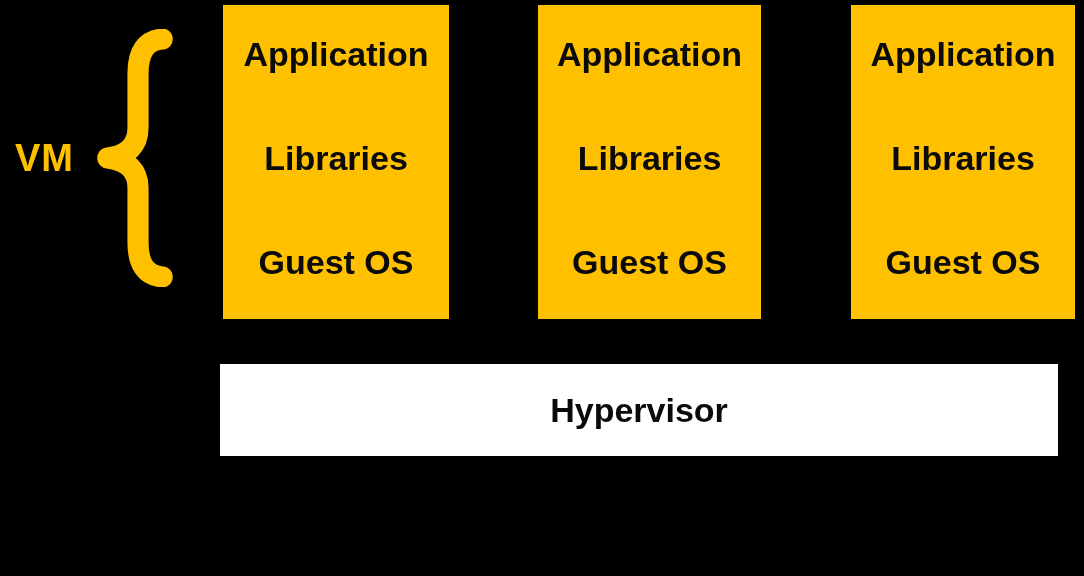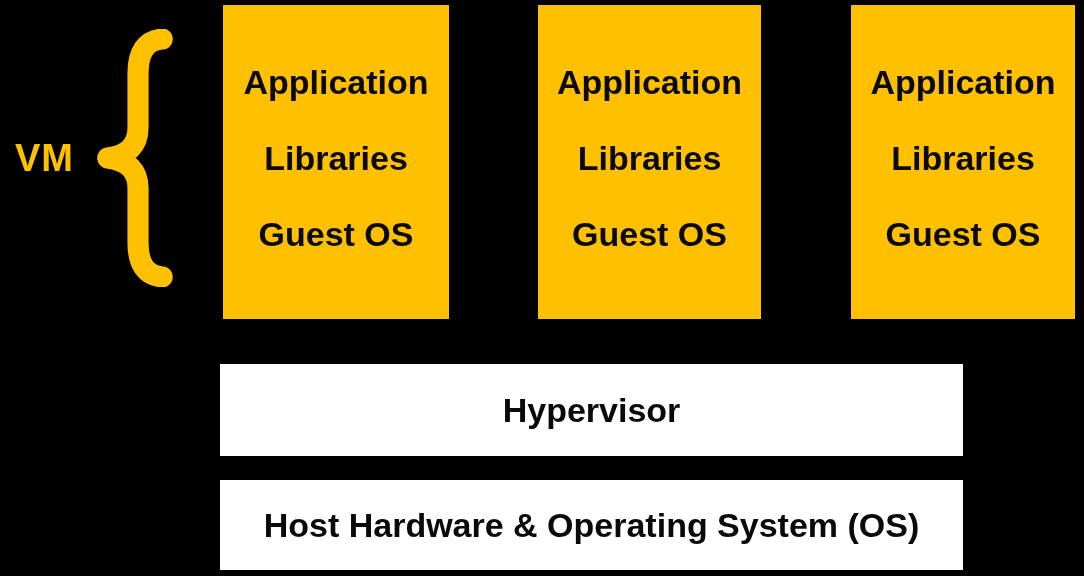--- a/index.html
+++ b/index.html
@@ -43,40 +43,40 @@
   
   .vm-box {
     position: absolute;
     top: 5px;
     height: 314px;
     background: var(--vm-box-fill, #FFC000);
     display: flex;
     flex-direction: column;
     align-items: center;
     justify-content: center;
-    gap: 42px;
+    gap: 70px;
     padding-bottom: 8px;
     box-sizing: border-box;
   }
   .vm-box-1 { left: 223px; width: 226px; }
   .vm-box-2 { left: 538px; width: 223px; }
   .vm-box-3 { left: 851px; width: 224px; }
   .vm-box-line {
     font-size: 34px;
     font-weight: 700;
     color: var(--text, #0a0a0a);
     line-height: 34px;
     white-space: nowrap;
   }
 
   
   .layer {
     position: absolute;
     left: 220px;
-    width: 743px;
+    width: 838px;
     background: var(--layer-fill, #FFFFFF);
     display: flex;
     align-items: center;
     justify-content: center;
   }
   .layer-hypervisor { top: 364px; height: 92px; }
   .layer-host       { top: 480px; height: 90px; }
   .layer-label {
     font-size: 34px;
     font-weight: 700;
@@ -112,17 +112,14 @@
   <div class="vm-box vm-box-3">
     <div class="vm-box-line">Application</div>
     <div class="vm-box-line">Libraries</div>
     <div class="vm-box-line">Guest OS</div>
   </div>
 
   <div class="layer layer-hypervisor">
     <div class="layer-label">Hypervisor</div>
   </div>
 
-  <div class="layer layer-host">
-    <div class="layer-label">Host Hardware &amp; Operating System (OS)</div>
-  </div>
 
 </div>
 
 </body></html>

